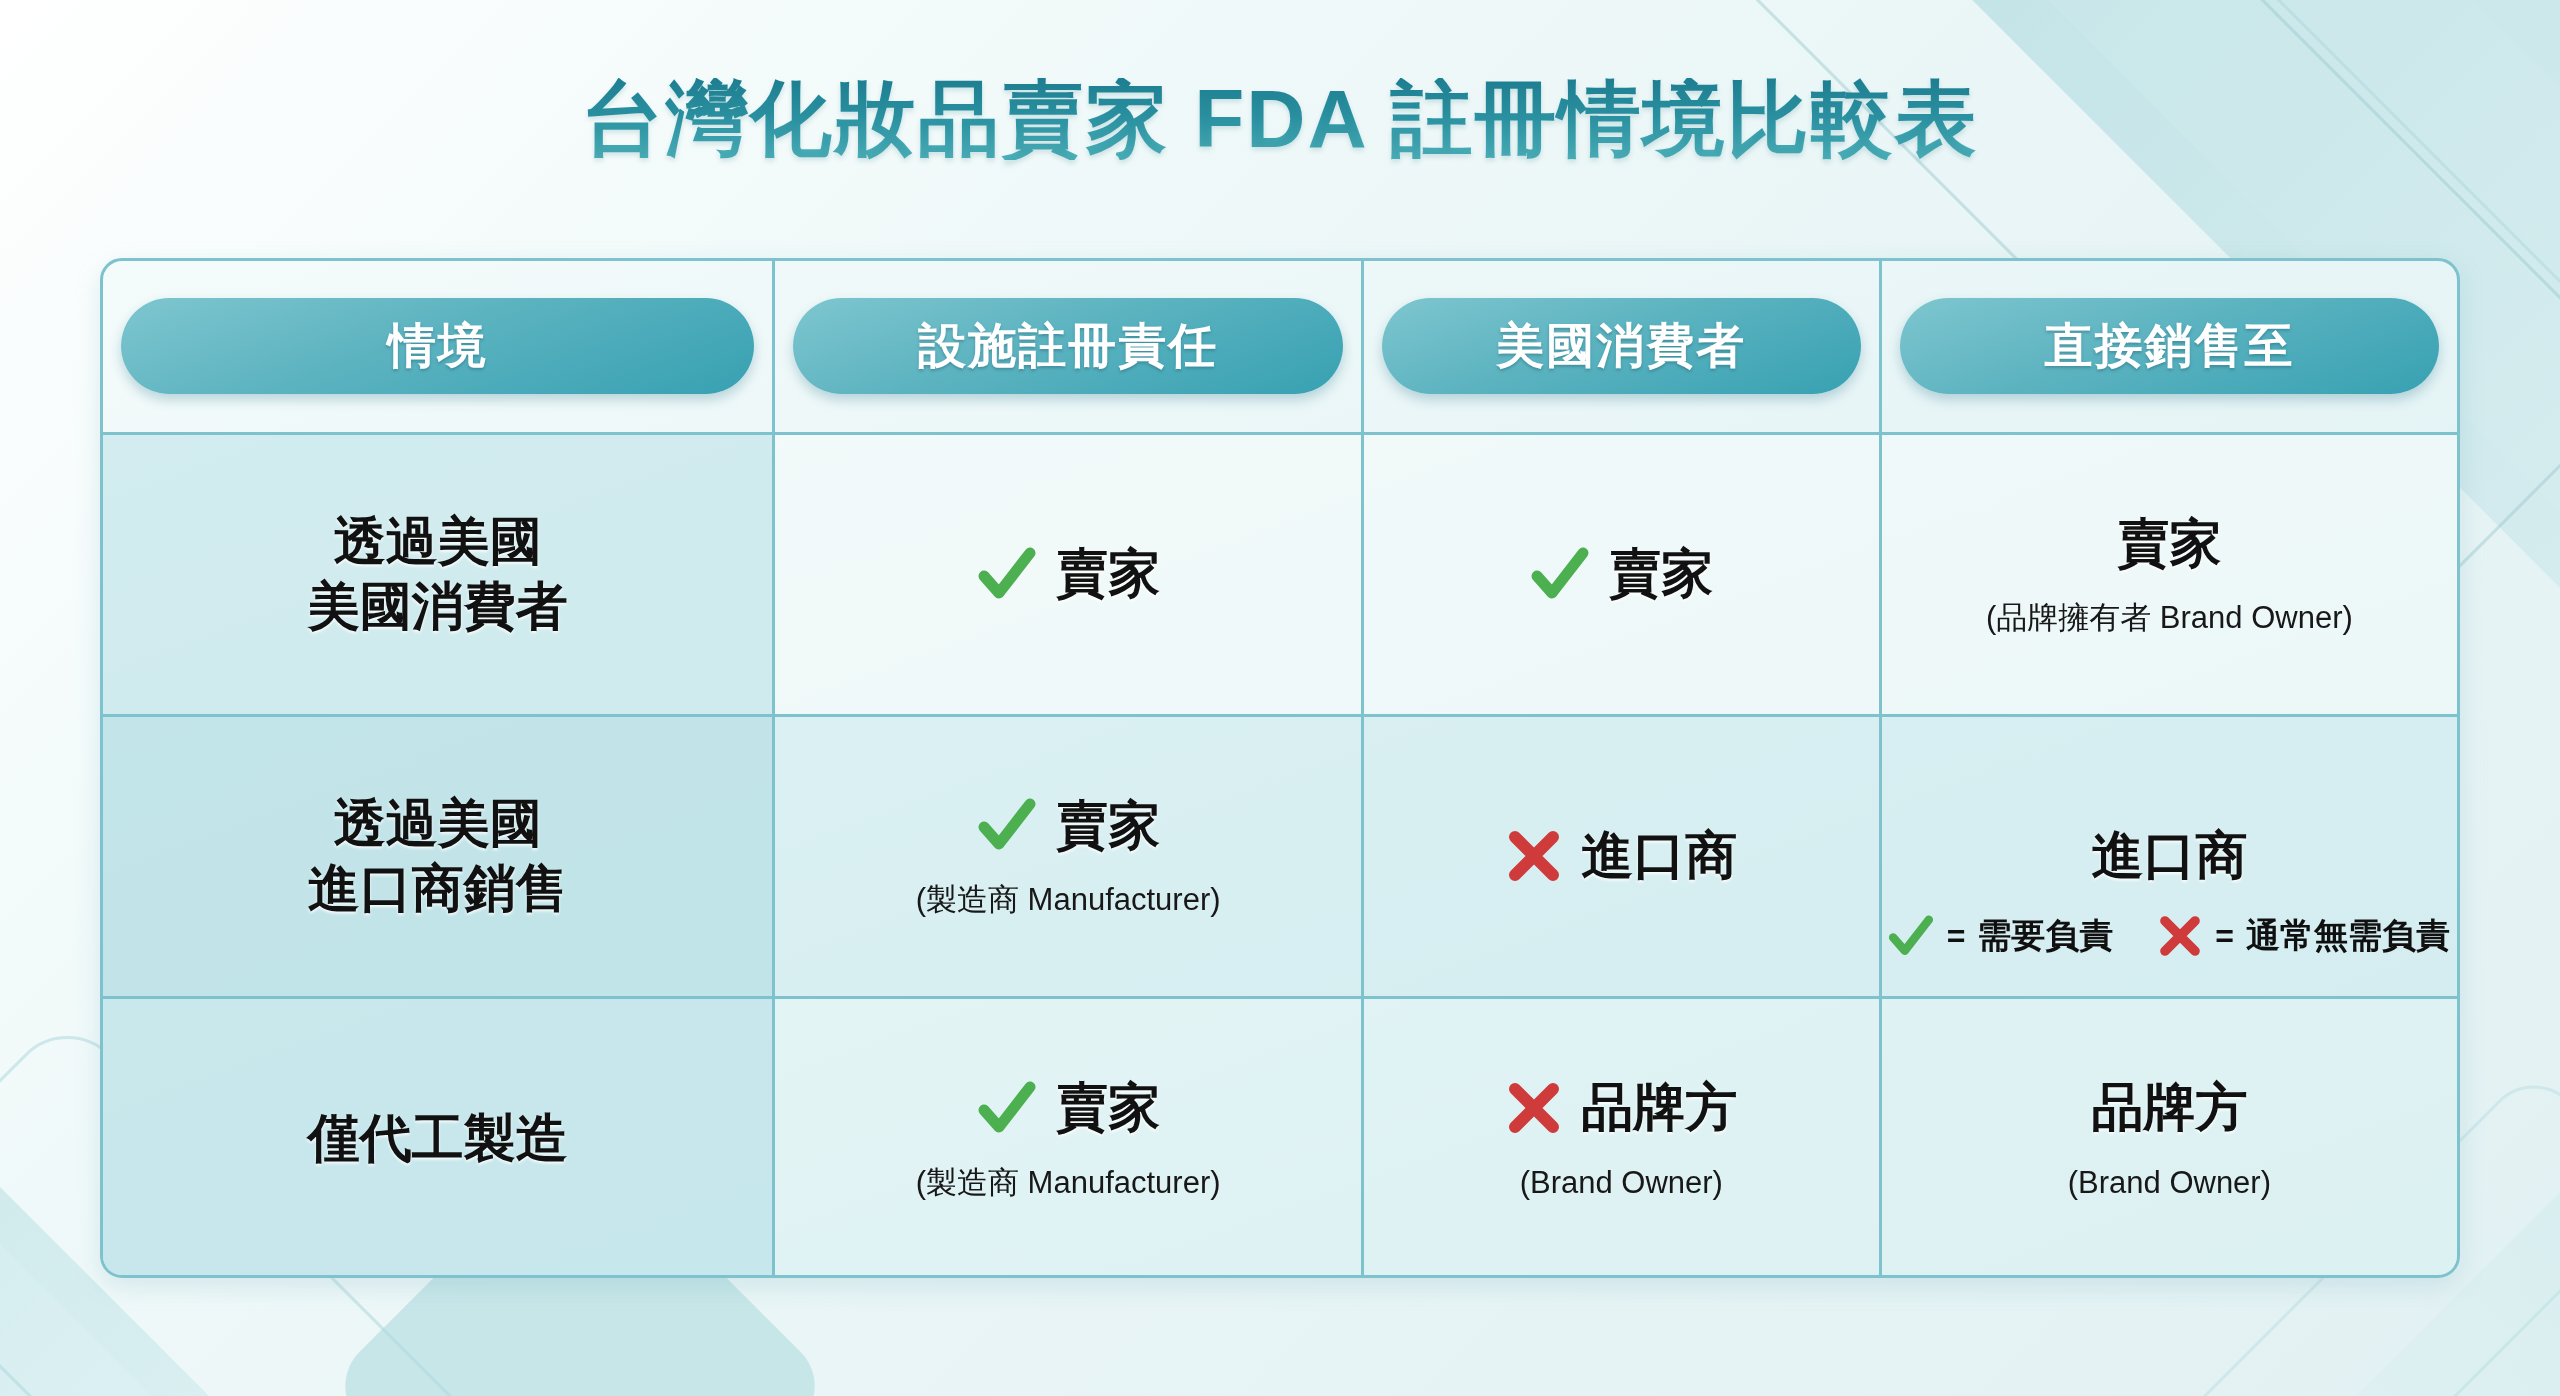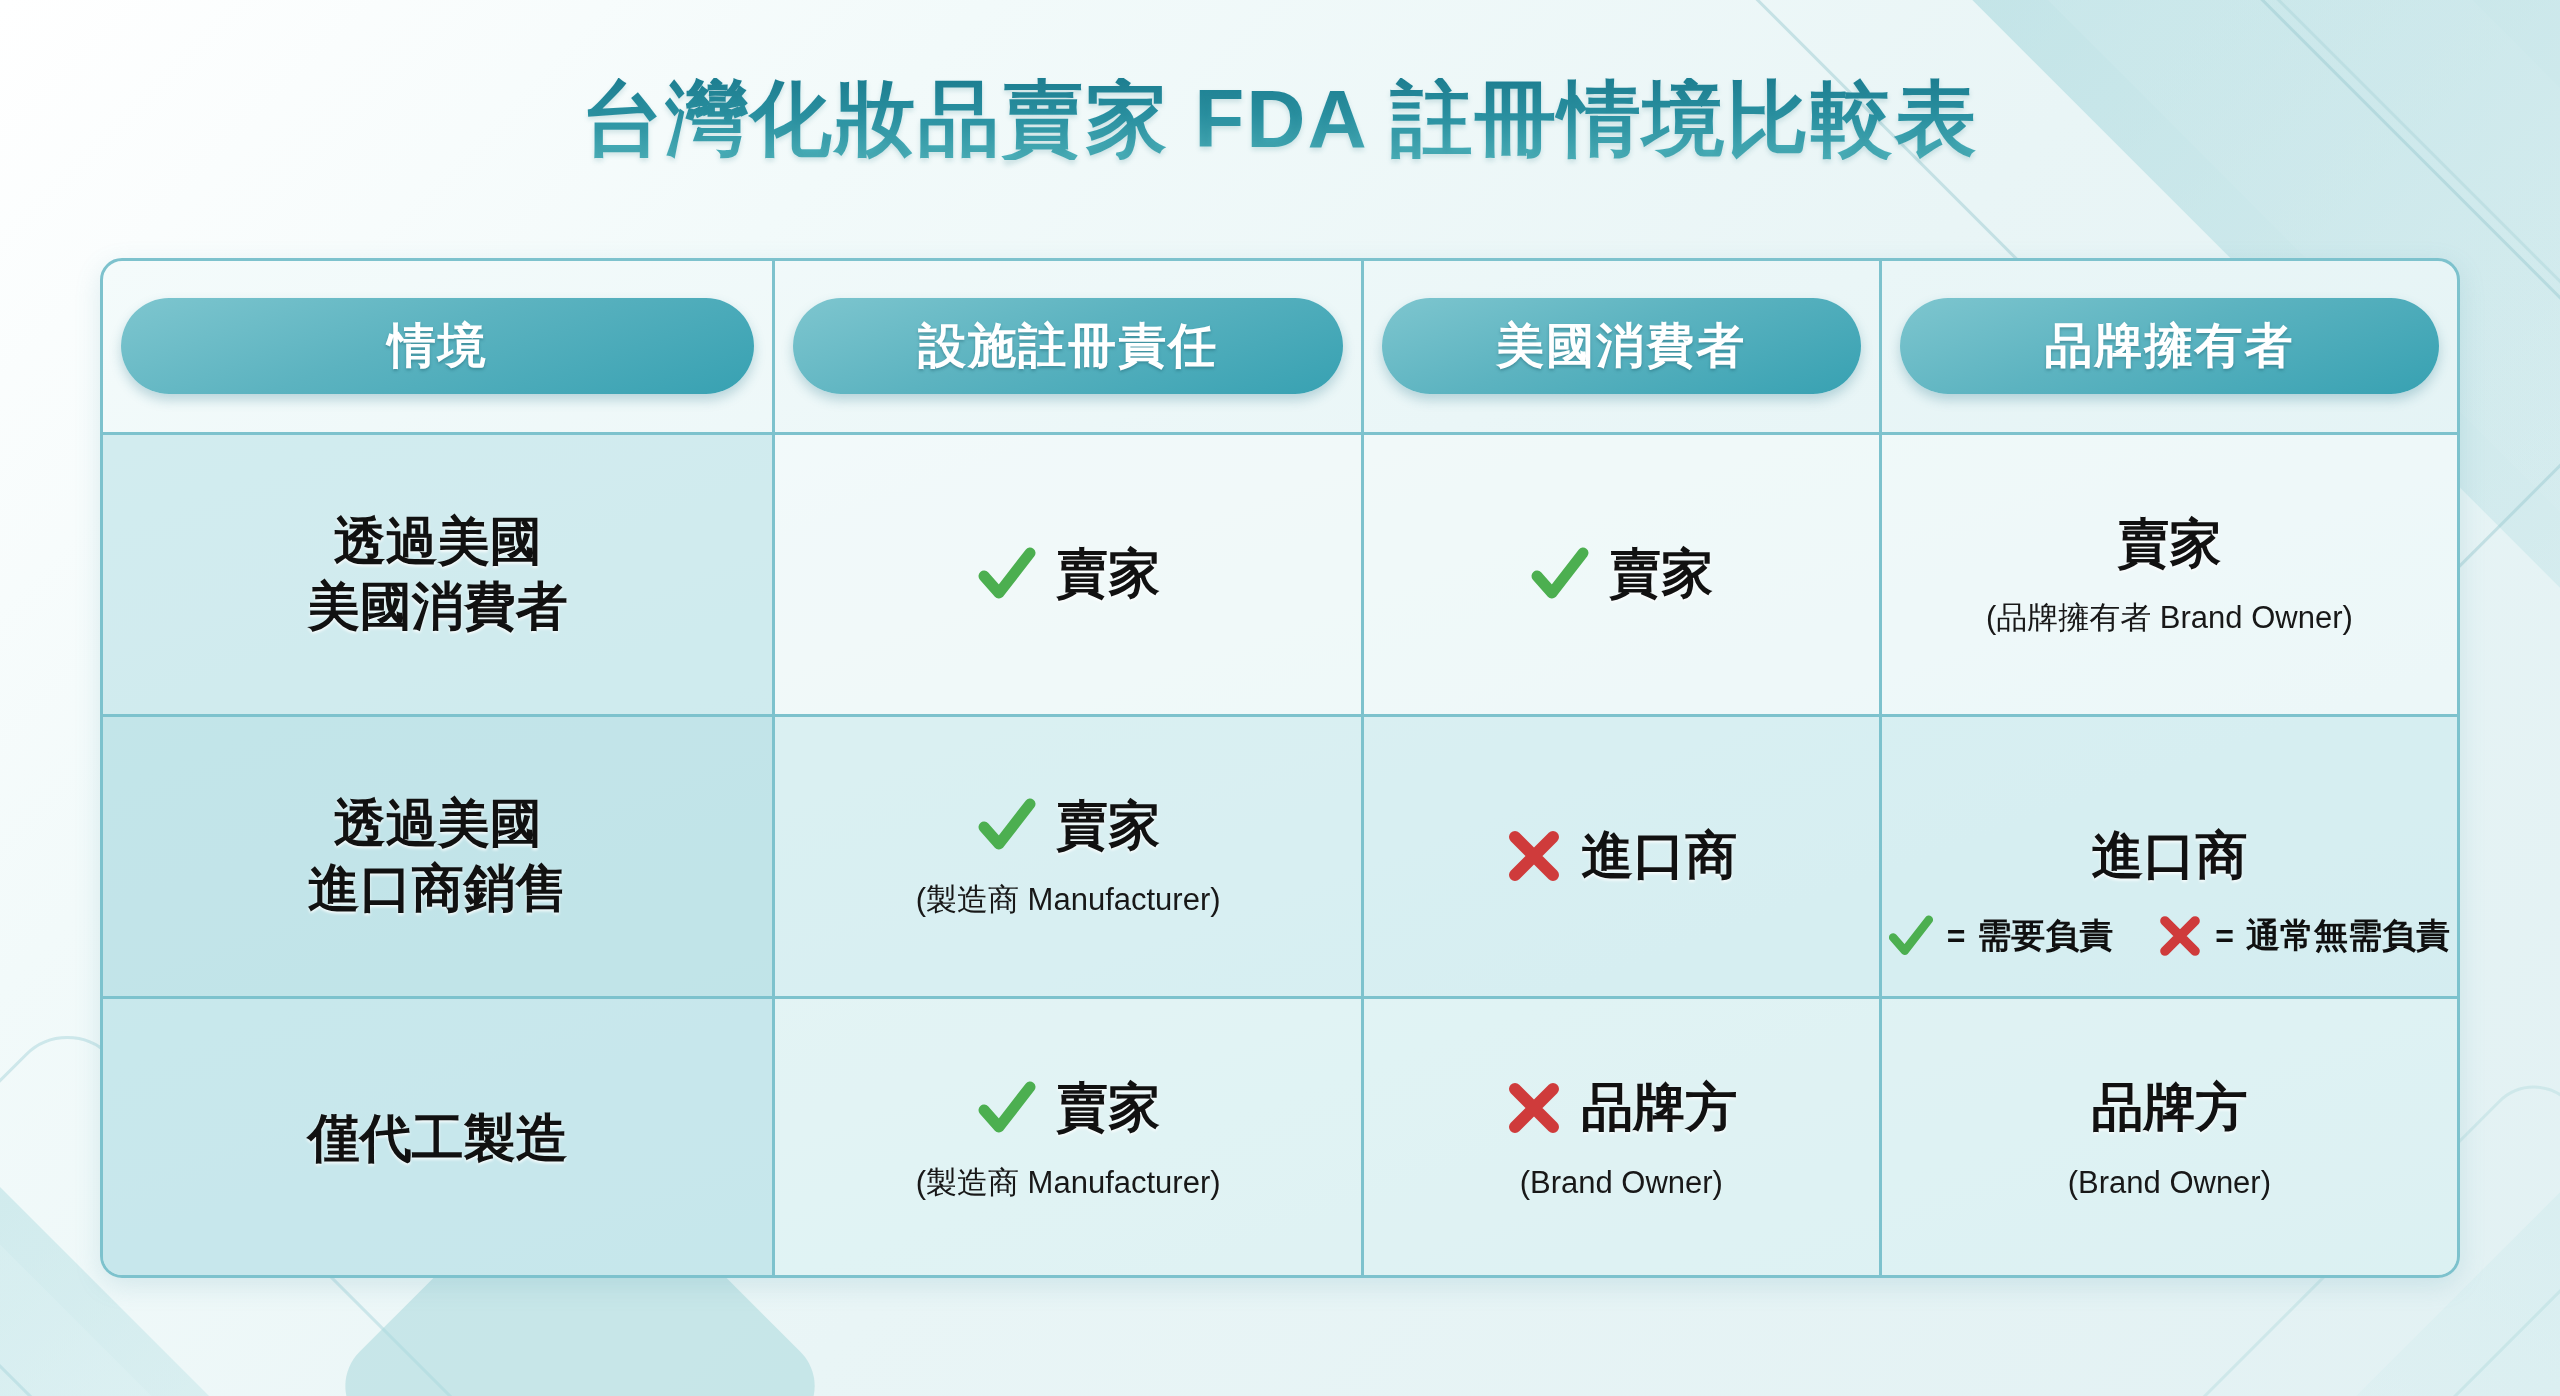--- a/index.html
+++ b/index.html
@@ -323,21 +323,21 @@
           <th>
             <div class="pill">情境</div>
           </th>
           <th>
             <div class="pill">設施註冊責任</div>
           </th>
           <th>
             <div class="pill">美國消費者</div>
           </th>
           <th>
-            <div class="pill">品牌擁有者</div>
+            <div class="pill">直接銷售至</div>
           </th>
         </tr>
       </thead>
 
       <tbody>
 
         <tr class="row-a">
           <td class="scenario">
             <div class="cell-main two-line">
               <div>透過美國</div>

